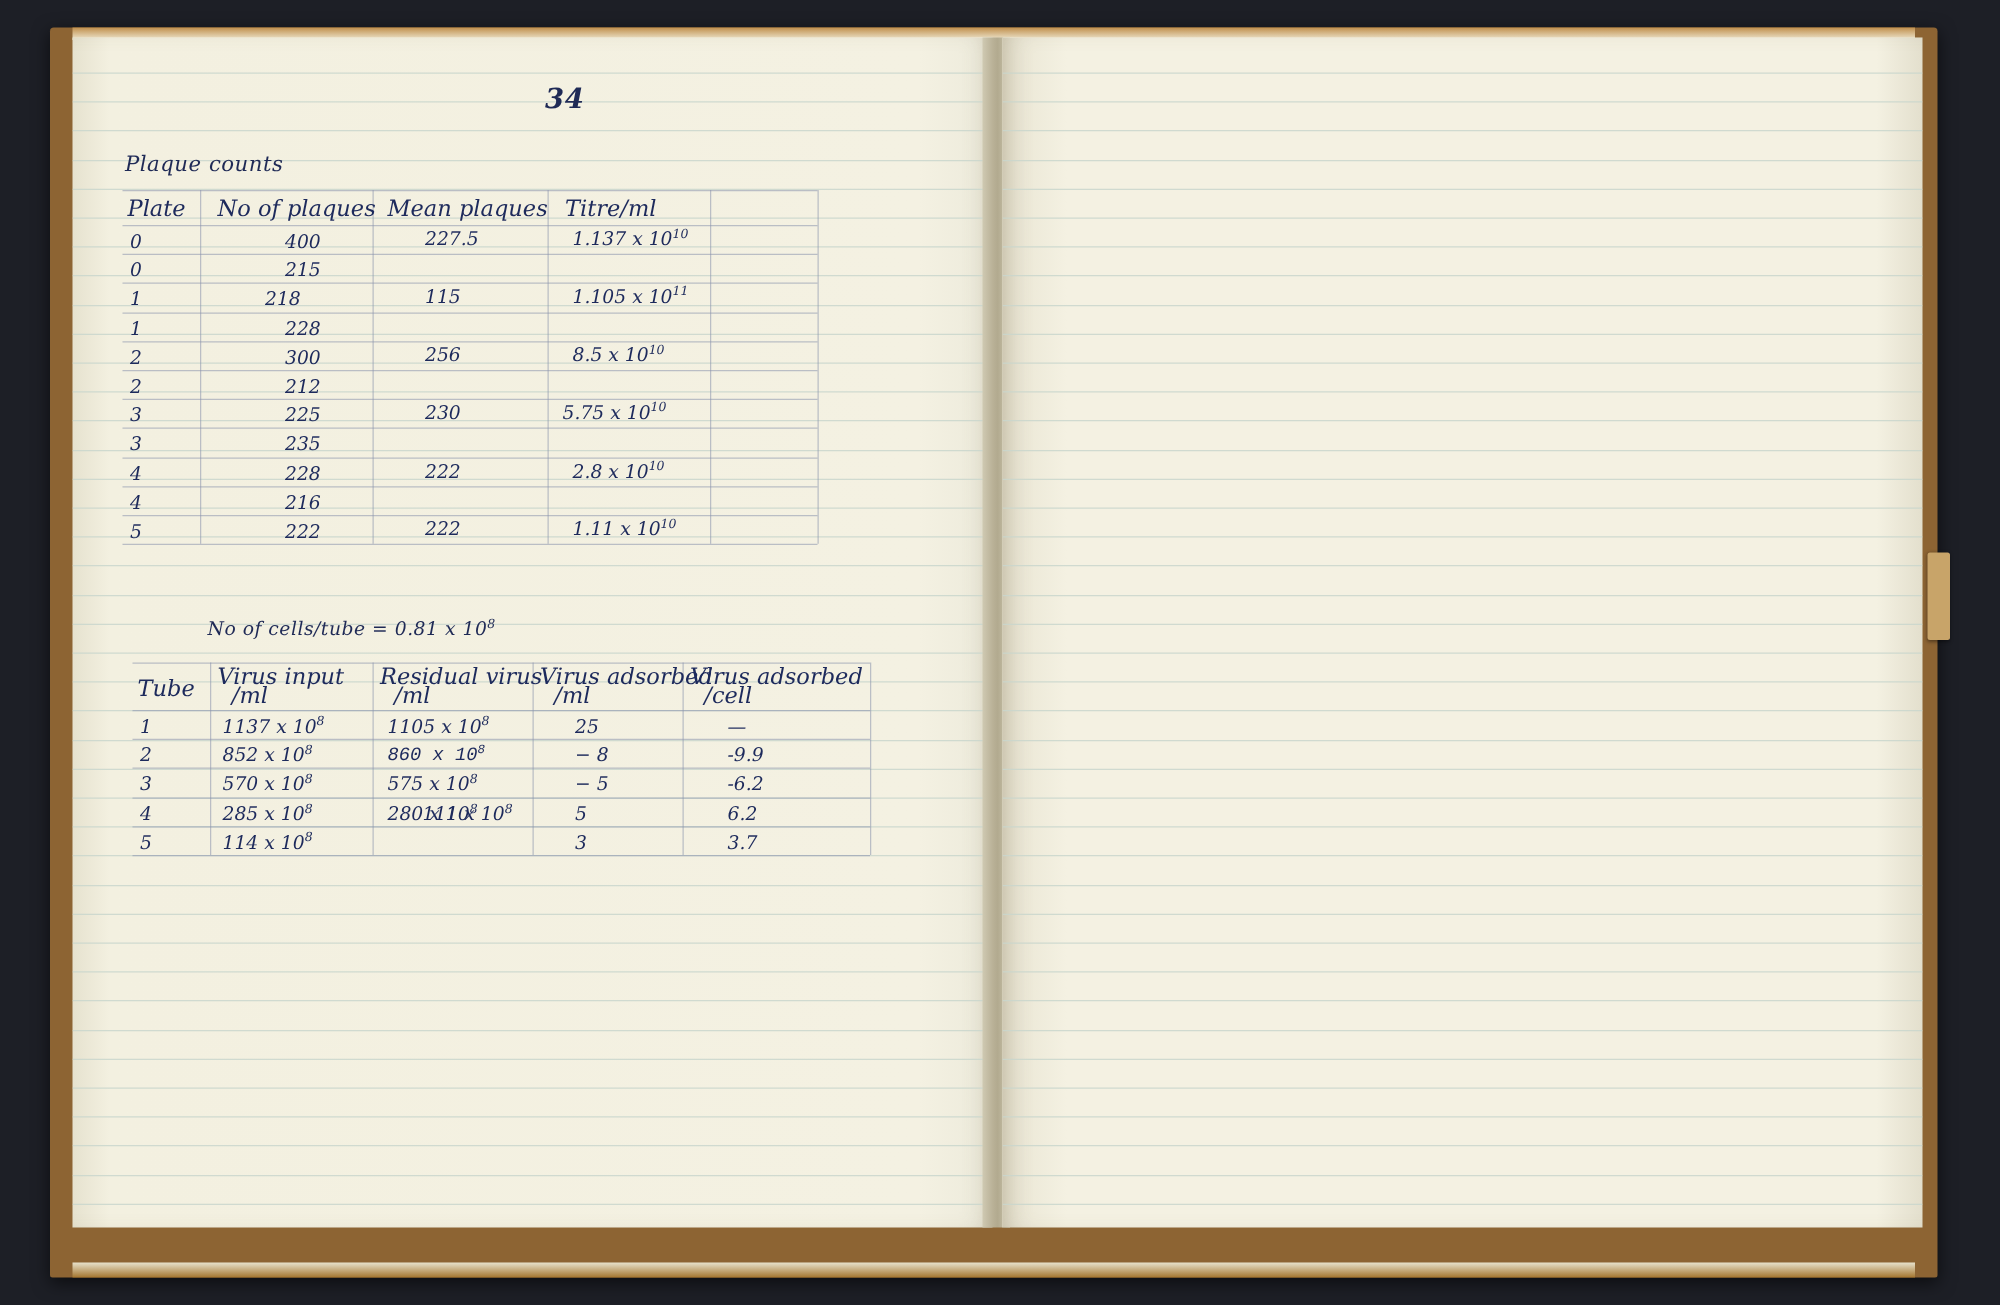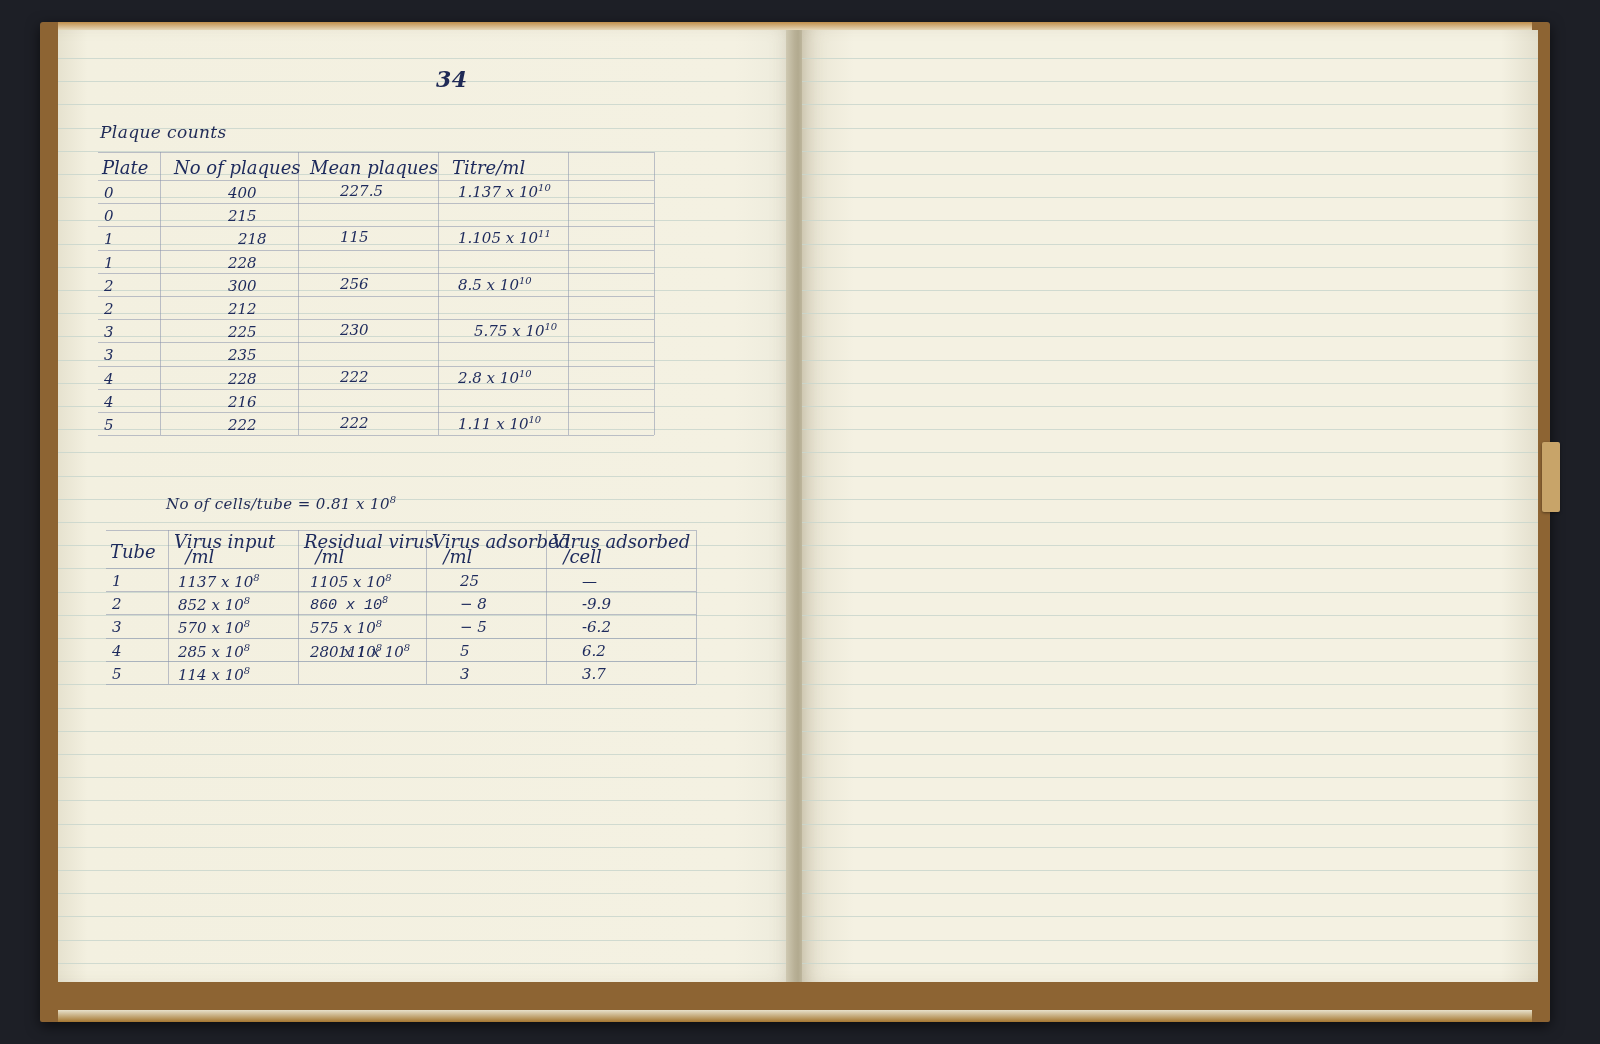--- a/index.html
+++ b/index.html
@@ -170,35 +170,35 @@
         <div class="cell hdr" style="left: 116px; top: 127px;">No of plaques</div>
         <div class="cell hdr" style="left: 252px; top: 127px;">Mean plaques</div>
         <div class="cell hdr" style="left: 394px; top: 127px;">Titre/ml</div>
         <div class="cell val" style="left: 46px; top: 154px;">0</div>
         <div class="cell val" style="left: 170px; top: 154px;">400</div>
         <div class="cell val" style="left: 282px; top: 152px;">227.5</div>
         <div class="cell val" style="left: 400px; top: 152px;">1.137 x 10<span class="sup">10</span></div>
         <div class="cell val" style="left: 46px; top: 177.2px;">0</div>
         <div class="cell val" style="left: 170px; top: 177.2px;">215</div>
         <div class="cell val" style="left: 46px; top: 200.4px;">1</div>
-        <div class="cell val" style="left: 180px; top: 200.4px;">218</div>
+        <div class="cell val" style="left: 154px; top: 200.4px;">218</div>
         <div class="cell val" style="left: 282px; top: 198.4px;">115</div>
         <div class="cell val" style="left: 400px; top: 198.4px;">1.105 x 10<span class="sup">11</span></div>
         <div class="cell val" style="left: 46px; top: 223.6px;">1</div>
         <div class="cell val" style="left: 170px; top: 223.6px;">228</div>
         <div class="cell val" style="left: 46px; top: 246.8px;">2</div>
         <div class="cell val" style="left: 170px; top: 246.8px;">300</div>
         <div class="cell val" style="left: 282px; top: 244.8px;">256</div>
         <div class="cell val" style="left: 400px; top: 244.8px;">8.5 x 10<span class="sup">10</span></div>
         <div class="cell val" style="left: 46px; top: 270px;">2</div>
         <div class="cell val" style="left: 170px; top: 270px;">212</div>
         <div class="cell val" style="left: 46px; top: 293.2px;">3</div>
         <div class="cell val" style="left: 170px; top: 293.2px;">225</div>
         <div class="cell val" style="left: 282px; top: 291.2px;">230</div>
-        <div class="cell val" style="left: 416px; top: 291.2px; text-align: right;">5.75 x 10<span class="sup">10</span></div>
+        <div class="cell val" style="left: 392px; top: 291.2px; text-align: right;">5.75 x 10<span class="sup">10</span></div>
         <div class="cell val" style="left: 46px; top: 316.4px;">3</div>
         <div class="cell val" style="left: 170px; top: 316.4px;">235</div>
         <div class="cell val" style="left: 46px; top: 339.6px;">4</div>
         <div class="cell val" style="left: 170px; top: 339.6px;">228</div>
         <div class="cell val" style="left: 282px; top: 337.6px;">222</div>
         <div class="cell val" style="left: 400px; top: 337.6px;">2.8 x 10<span class="sup">10</span></div>
         <div class="cell val" style="left: 46px; top: 362.8px;">4</div>
         <div class="cell val" style="left: 170px; top: 362.8px;">216</div>
         <div class="cell val" style="left: 46px; top: 386px;">5</div>
         <div class="cell val" style="left: 170px; top: 386px;">222</div>

